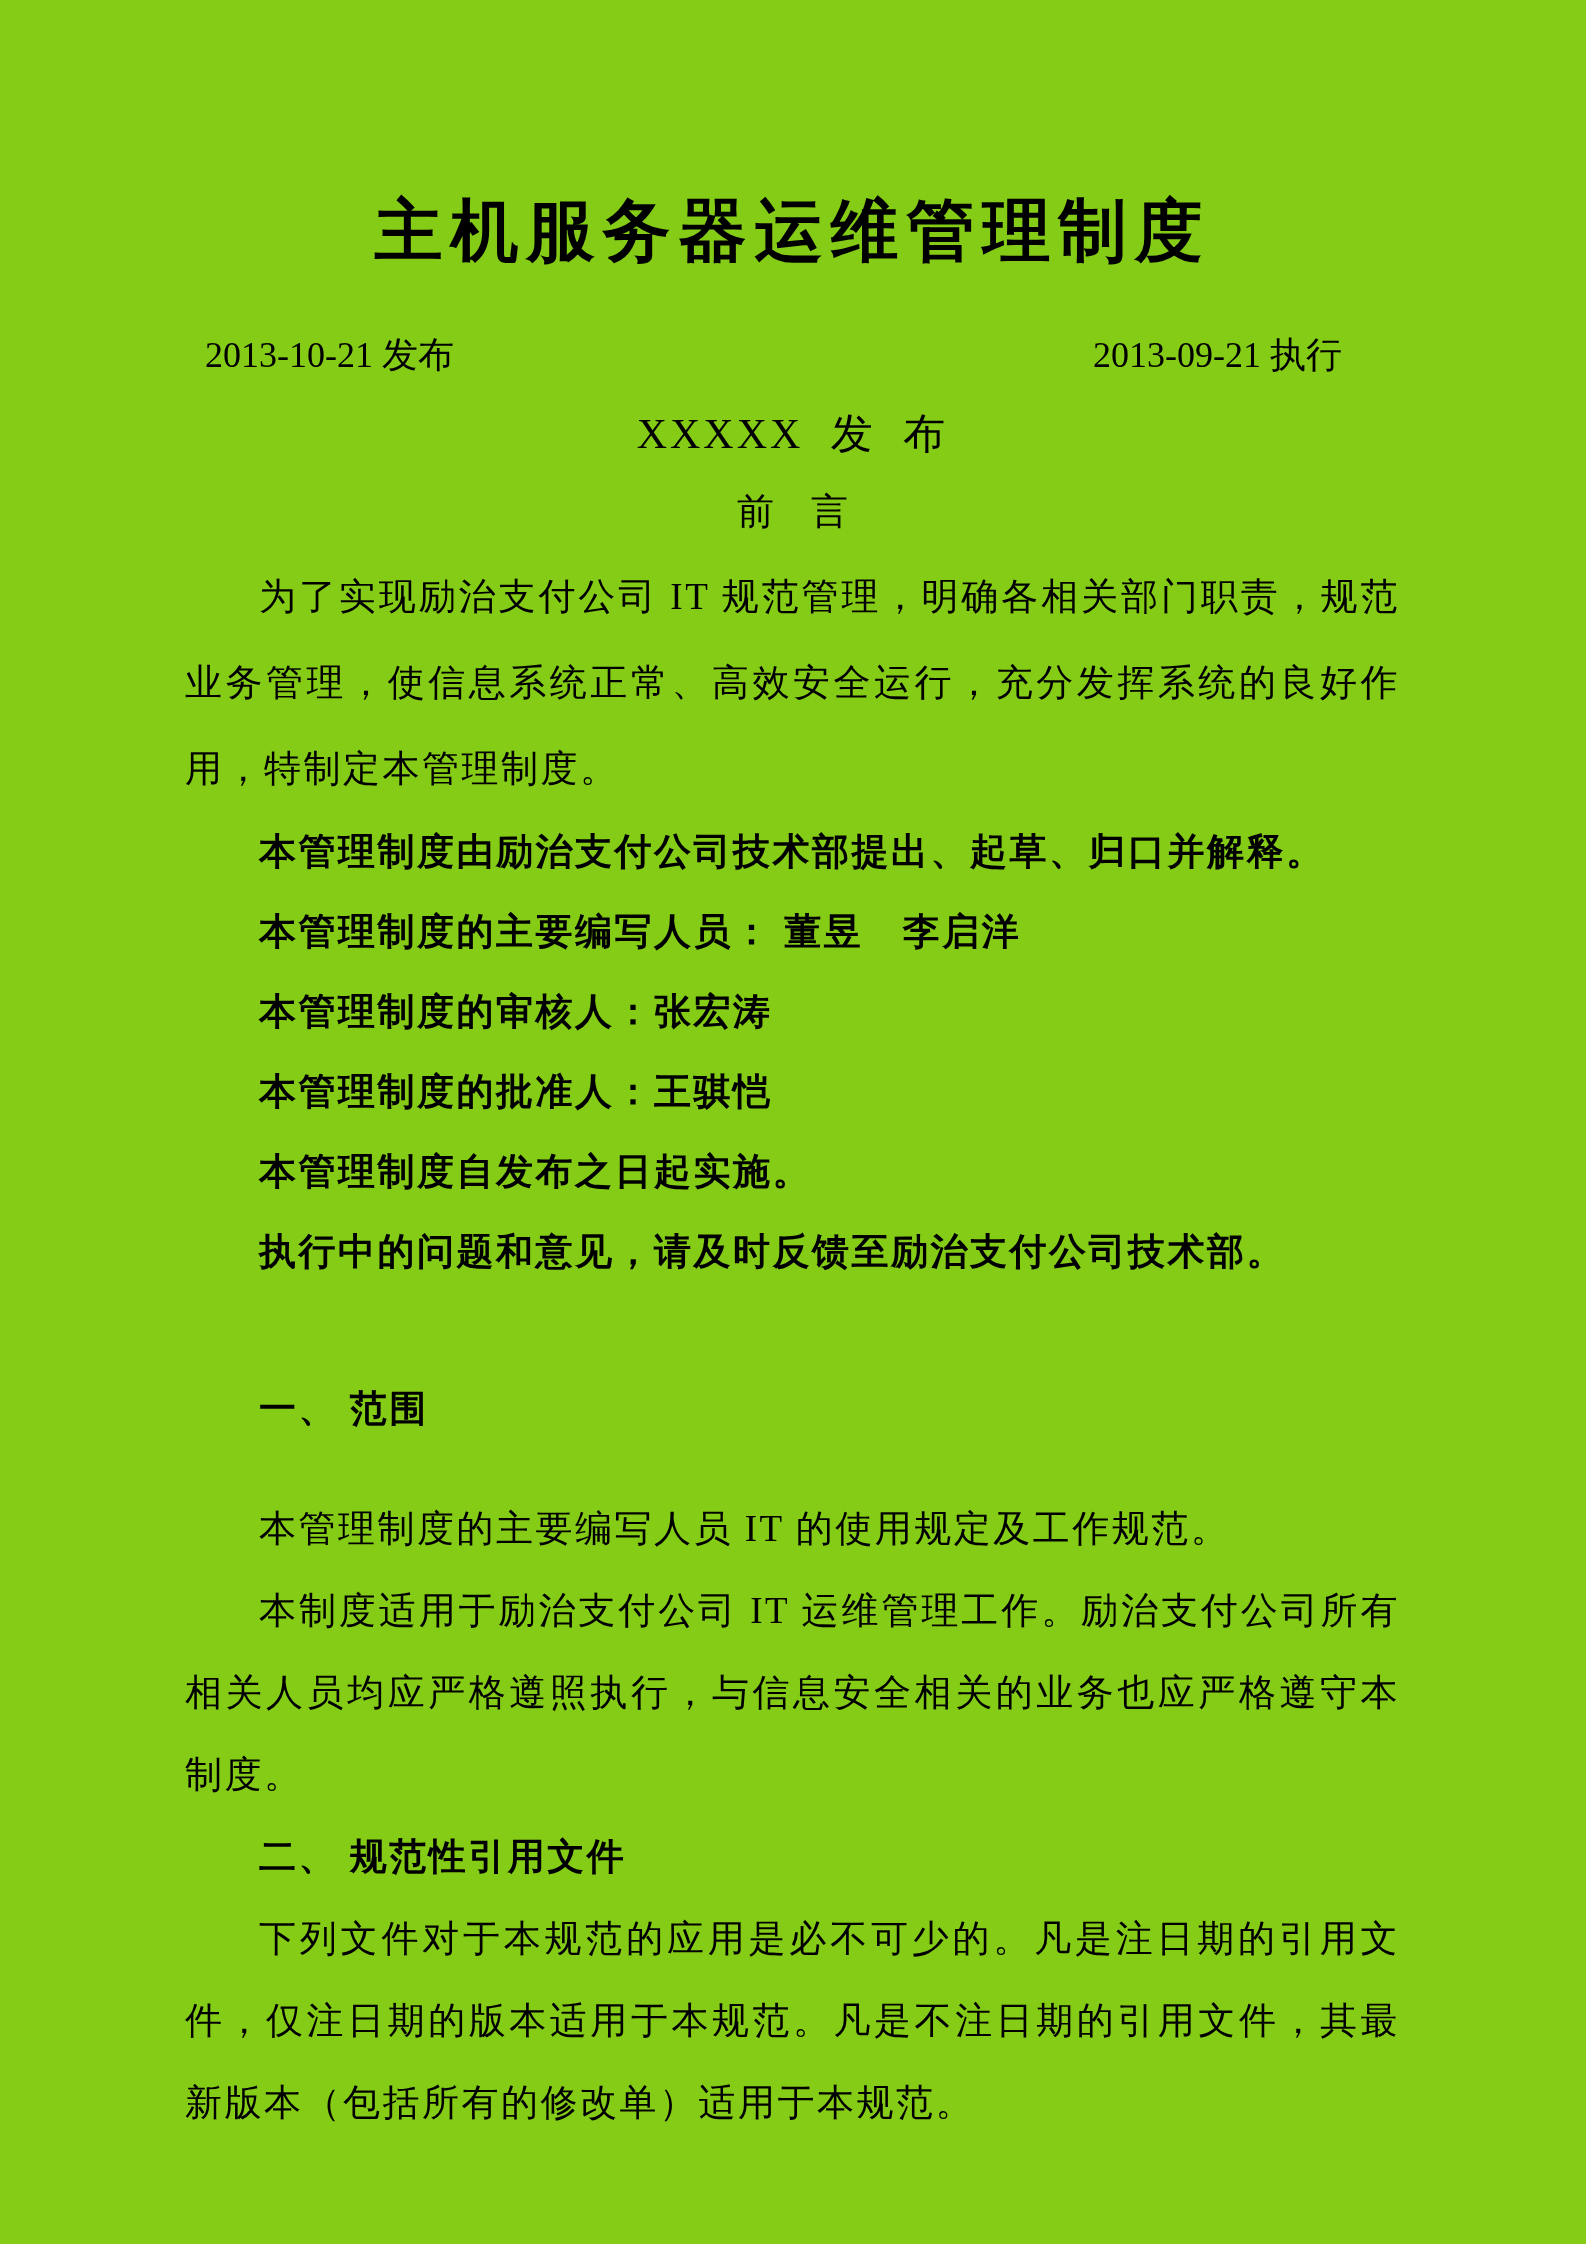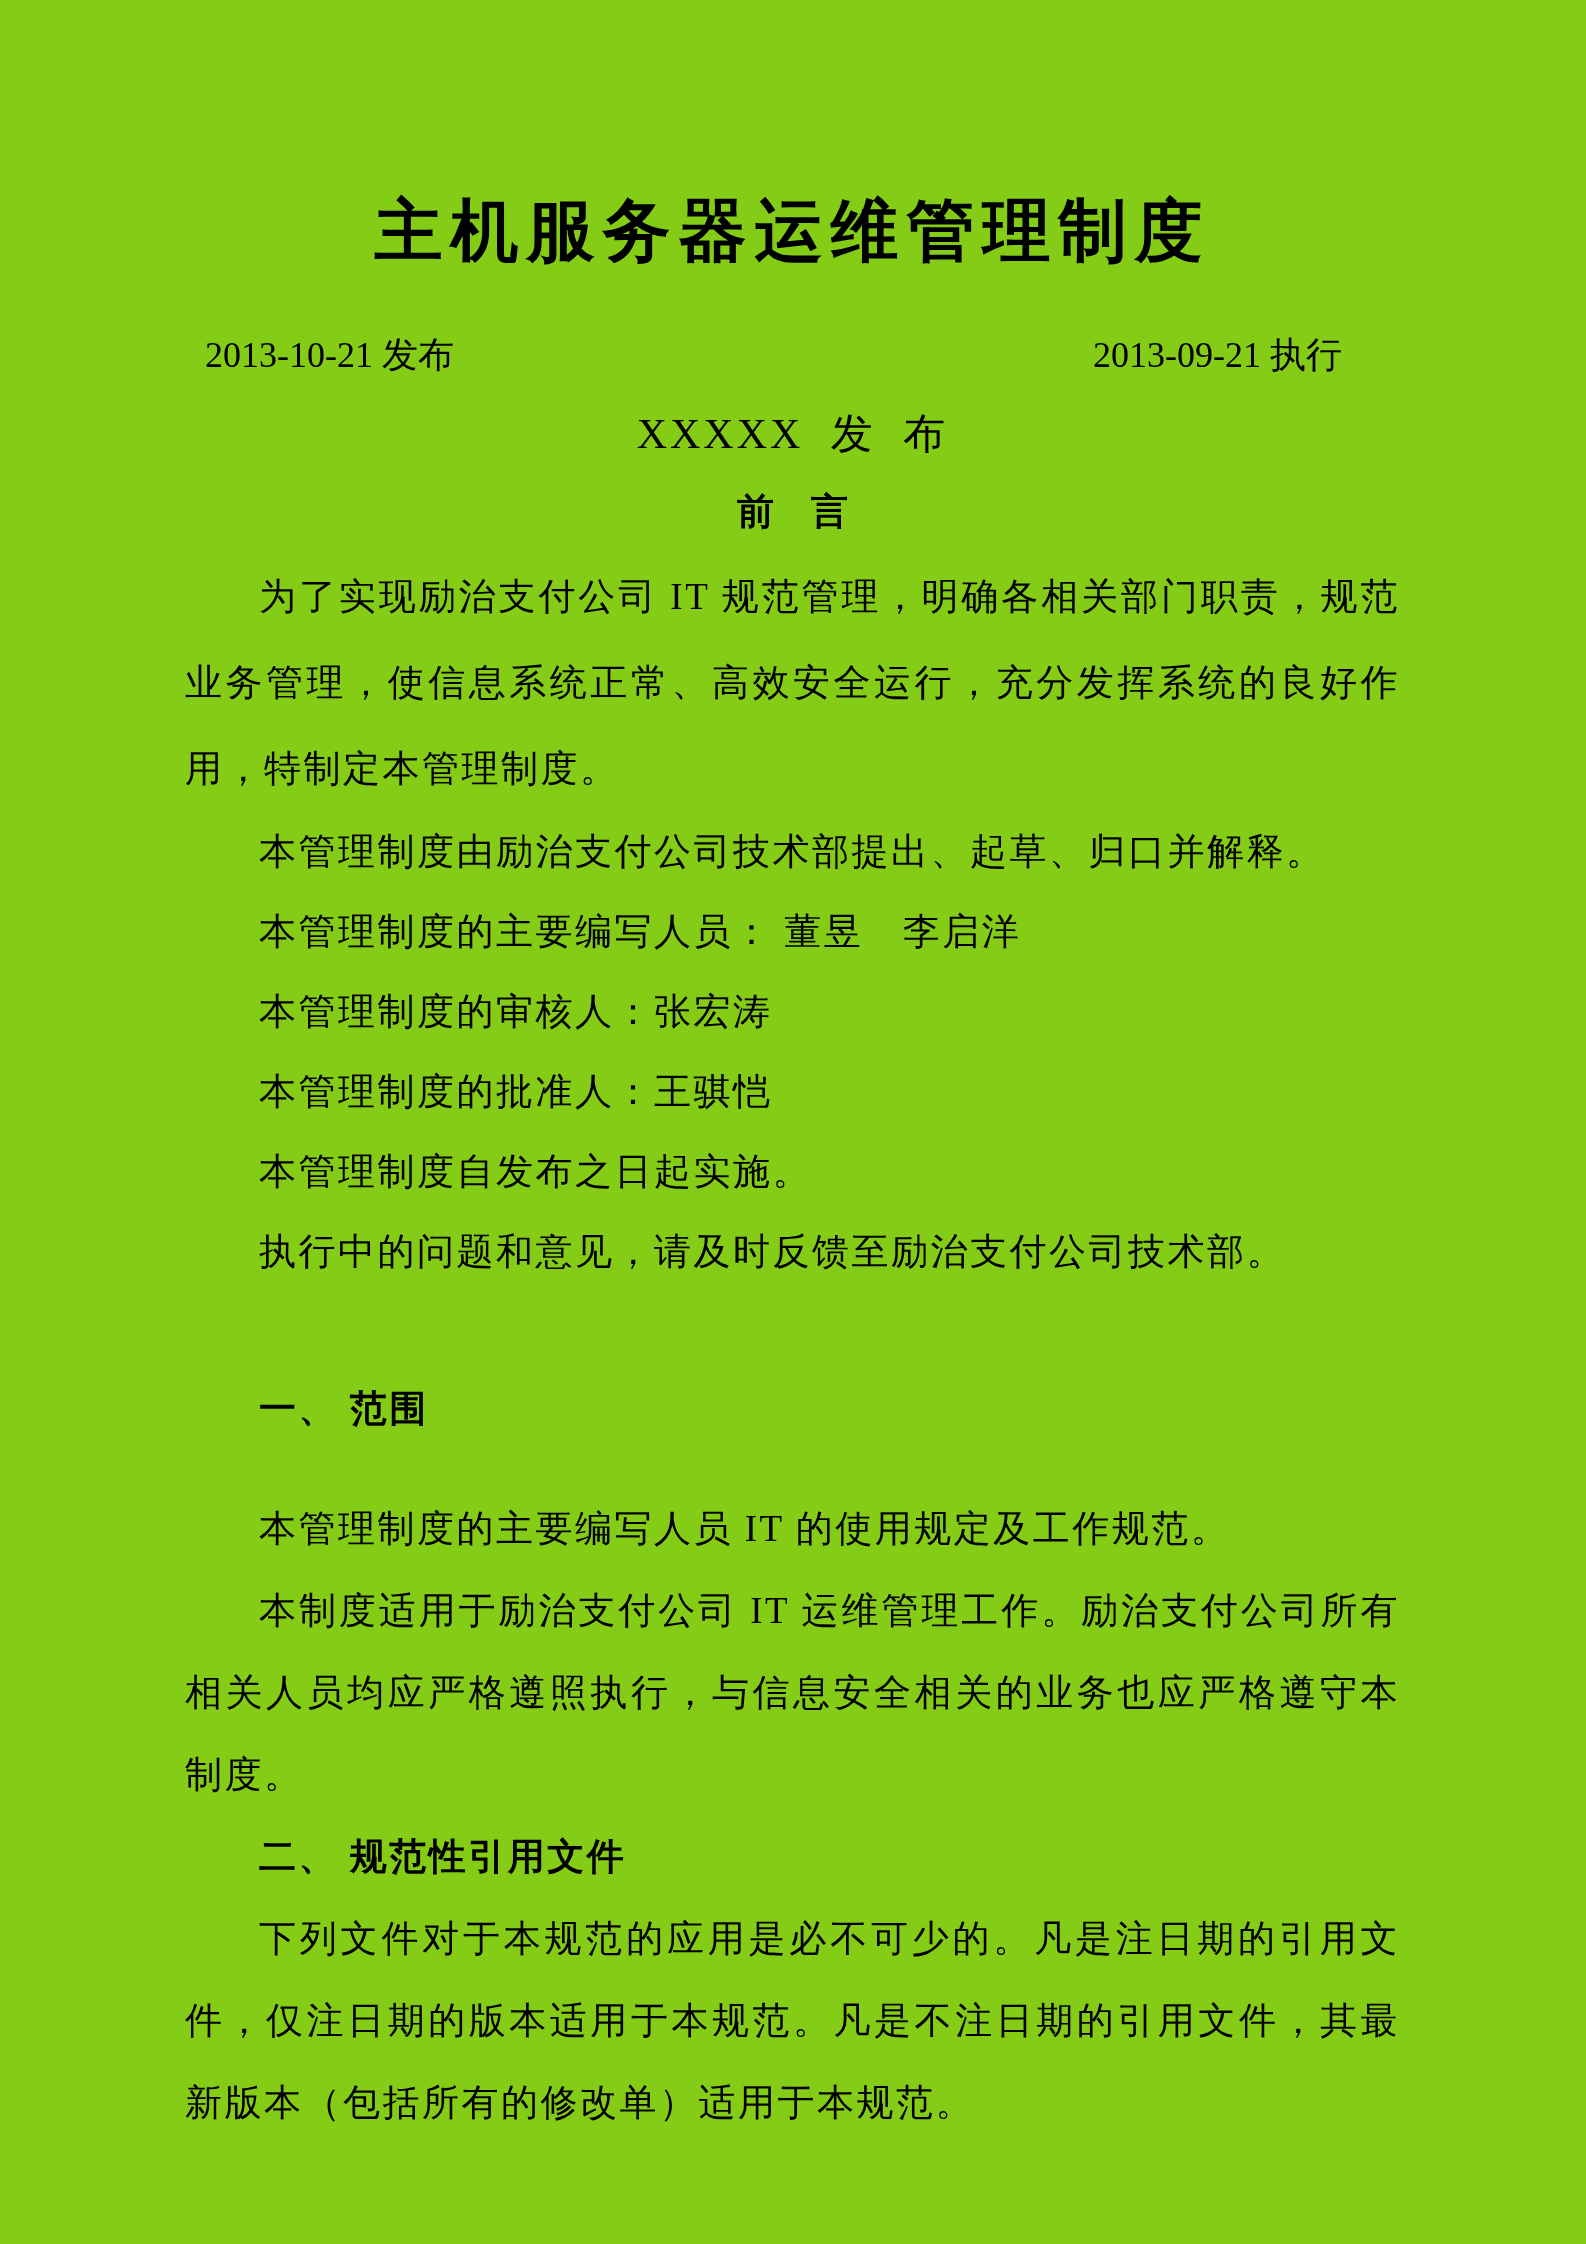--- a/index.html
+++ b/index.html
@@ -40,41 +40,42 @@
     text-align: center;
     font-size: 42px;
     line-height: 56px;
     letter-spacing: 3px;
     word-spacing: 14px;
   }
   .preface-heading {
     margin: 24px 0 0 0;
     text-align: center;
     font-size: 37px;
-    font-weight: bold;
+    font-weight: normal;
     line-height: 52px;
   }
   .body-text {
     font-size: 37px;
     letter-spacing: 2.5px;
   }
   p.para {
     margin: 0;
     text-indent: 2em;
     text-align: justify;
     line-height: 86px;
   }
   p.para-first {
     margin-top: 16px;
   }
   p.fm-line {
     margin: 0;
     text-indent: 2em;
     line-height: 80px;
     white-space: nowrap;
+    font-weight: bold;
   }
   h2.section-heading {
     margin: 0;
     font-size: 37px;
     font-weight: bold;
     text-indent: 2em;
     line-height: 82px;
     letter-spacing: 2.5px;
   }
   h2.section-heading-scope {

